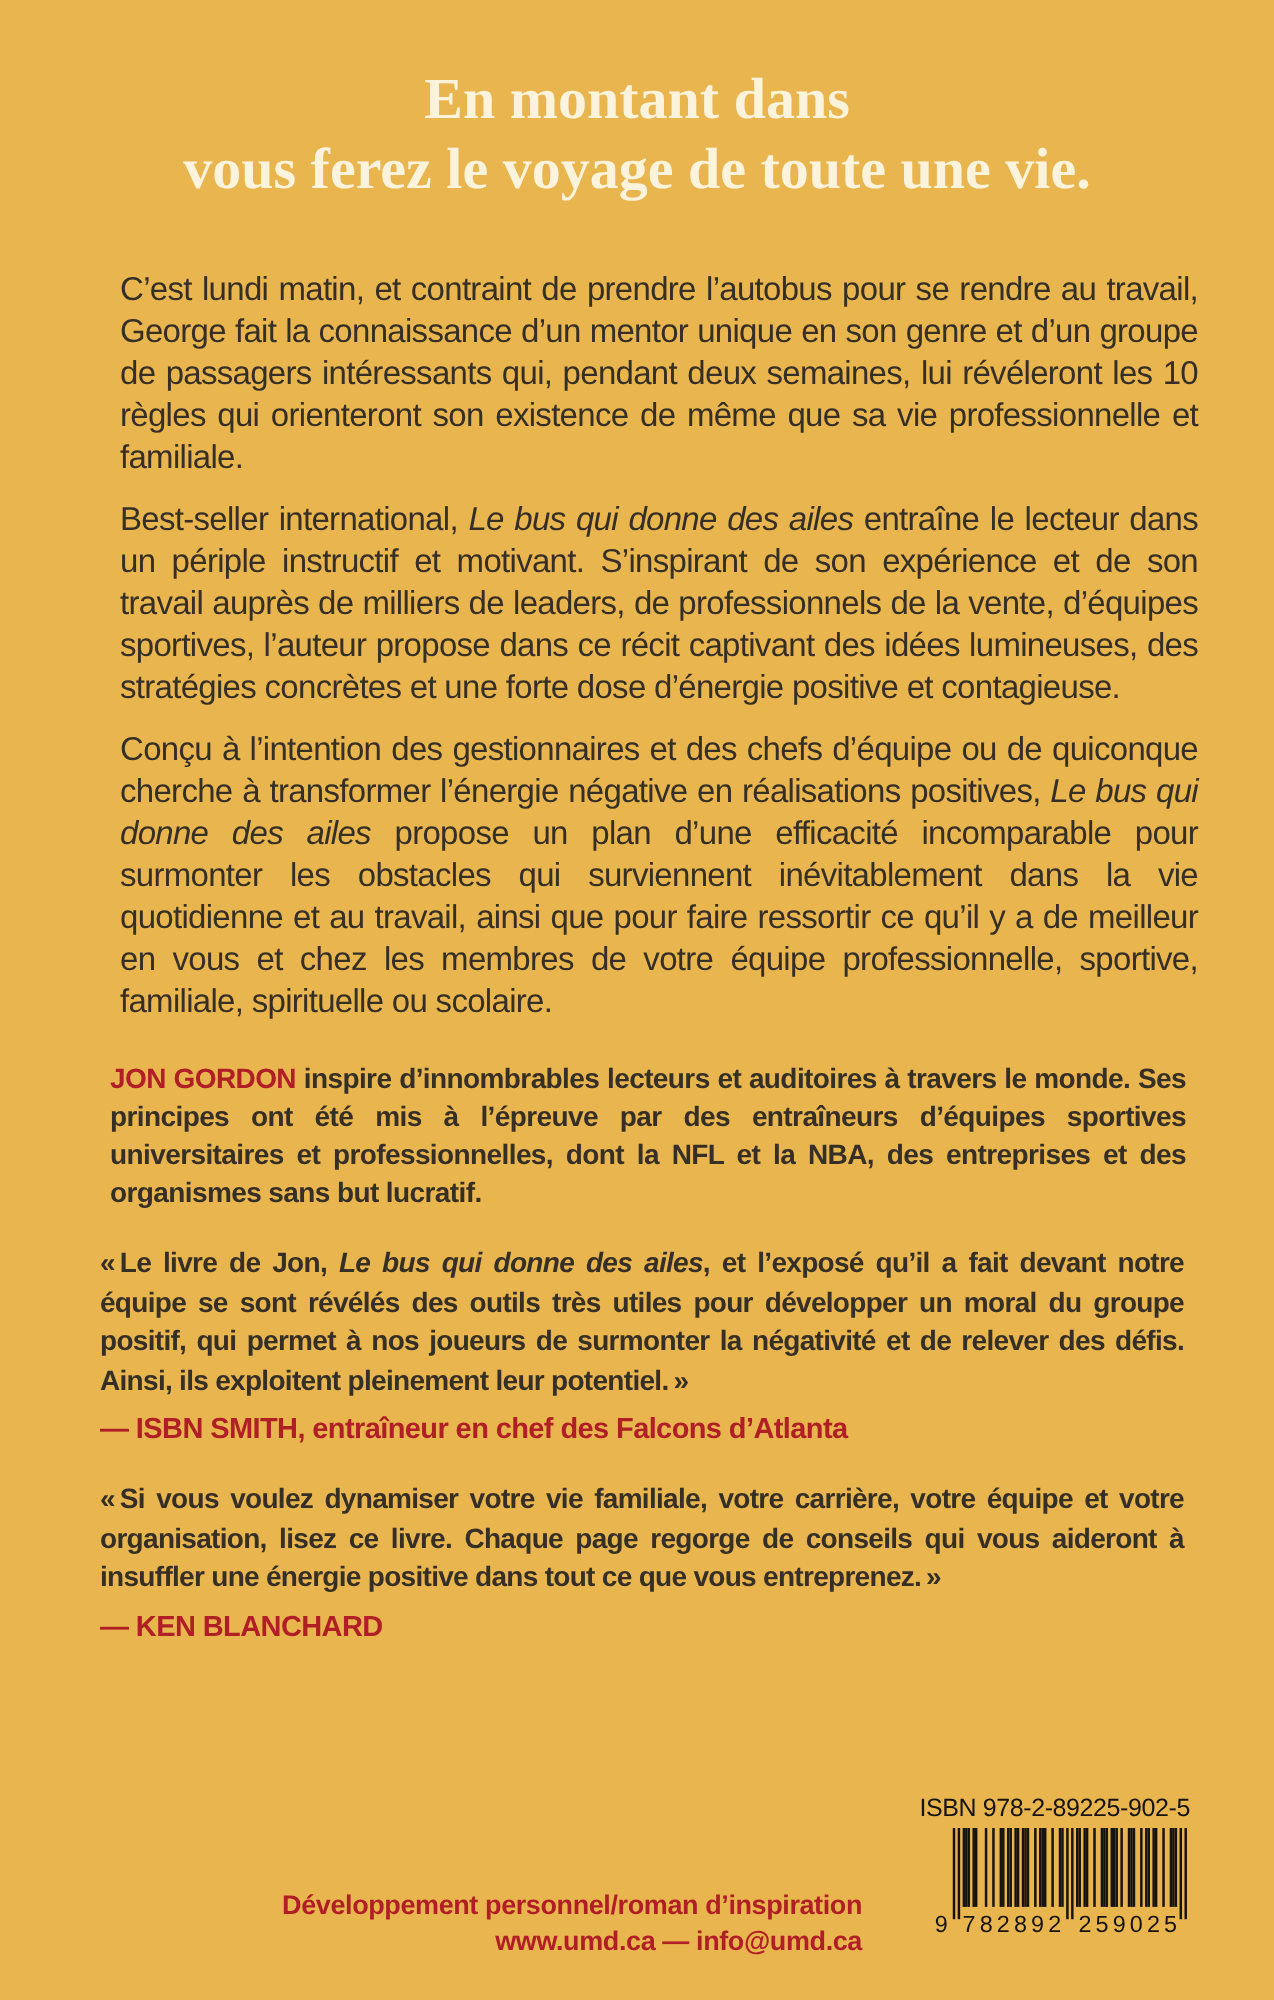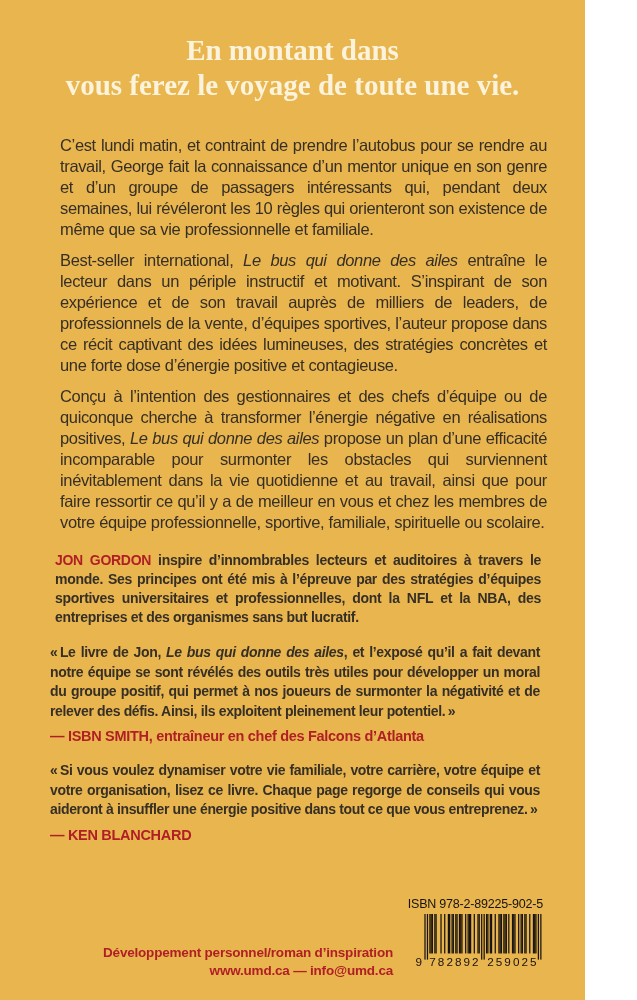--- a/index.html
+++ b/index.html
@@ -6,21 +6,21 @@
     --background:#E9B54E;
     --headline:#FBF3DC;
     --body-text:#362F26;
     --accent-red:#B01F26;
     --barcode-ink:#161310;
   }
   *{box-sizing:border-box;}
   body{margin:0;}
   .cover{
     position:relative;
-    width:585px;height:1000px;
+    width:637px;height:1000px;
     background:var(--background);
     overflow:hidden;
     font-family:"Liberation Sans","DejaVu Sans",sans-serif;
   }
   
   .headline{
     padding-top:33px;
     text-align:center;
     font-family:"Liberation Serif","DejaVu Serif",serif;
     font-weight:bold;
@@ -68,21 +68,21 @@
     color:var(--accent-red);
     font-size:14.5px;
     line-height:18px;
     letter-spacing:-0.3px;
     font-weight:bold;
     text-align:left;
   }
   
   .footer-left{
     position:absolute;
-    top:944px;right:192px;
+    top:944px;right:206px;
     text-align:right;
     color:var(--accent-red);
     font-weight:bold;
     font-size:13.5px;
     line-height:17.5px;
     letter-spacing:-0.2px;
     white-space:nowrap;
   }
   .footer-right{
     position:absolute;
@@ -111,21 +111,21 @@
     <div class="hl-line">vous ferez le voyage de toute une vie.</div>
   </header>
 
   <section class="synopsis">
     <p><span>C’est lundi matin, et contraint de prendre l’autobus pour se rendre au travail, George fait la connaissance d’un mentor unique en son genre et d’un groupe de passagers intéressants qui, pendant deux semaines, lui révéleront les 10 règles qui orienteront son existence de même que sa vie professionnelle et familiale.</span></p>
     <p><span>Best-seller international, </span><em>Le bus qui donne des ailes</em><span> entraîne le lecteur dans un périple instructif et motivant. S’inspirant de son expérience et de son travail auprès de milliers de leaders, de professionnels de la vente, d’équipes sportives, l’auteur propose dans ce récit captivant des idées lumineuses, des stratégies concrètes et une forte dose d’énergie positive et contagieuse.</span></p>
     <p><span>Conçu à l’intention des gestionnaires et des chefs d’équipe ou de quiconque cherche à transformer l’énergie négative en réalisations positives, </span><em>Le bus qui donne des ailes</em><span> propose un plan d’une efficacité incomparable pour surmonter les obstacles qui surviennent inévitablement dans la vie quotidienne et au travail, ainsi que pour faire ressortir ce qu’il y a de meilleur en vous et chez les membres de votre équipe professionnelle, sportive, familiale, spirituelle ou scolaire.</span></p>
   </section>
 
   <section class="author-bio">
-    <p><span class="red">JON GORDON</span><span> inspire d’innombrables lecteurs et auditoires à travers le monde. Ses principes ont été mis à l’épreuve par des stratégies d’équipes sportives universitaires et professionnelles, dont la NFL et la NBA, des entreprises et des organismes sans but lucratif.</span></p>
+    <p><span class="red">JON GORDON</span><span> inspire d’innombrables lecteurs et auditoires à travers le monde. Ses principes ont été mis à l’épreuve par des entraîneurs d’équipes sportives universitaires et professionnelles, dont la NFL et la NBA, des entreprises et des organismes sans but lucratif.</span></p>
   </section>
 
   <section class="quote-block">
     <p class="quote-text"><span>« Le livre de Jon, </span><em>Le bus qui donne des ailes</em><span>, et l’exposé qu’il a fait devant notre équipe se sont révélés des outils très utiles pour développer un moral du groupe positif, qui permet à nos joueurs de surmonter la négativité et de relever des défis. Ainsi, ils exploitent pleinement leur potentiel. »</span></p>
     <p class="attribution">— ISBN SMITH, entraîneur en chef des Falcons d’Atlanta</p>
   </section>
 
   <section class="quote-block">
     <p class="quote-text"><span>« Si vous voulez dynamiser votre vie familiale, votre carrière, votre équipe et votre organisation, lisez ce livre. Chaque page regorge de conseils qui vous aideront à insuffler une énergie positive dans tout ce que vous entreprenez. »</span></p>
     <p class="attribution">— KEN BLANCHARD</p>

